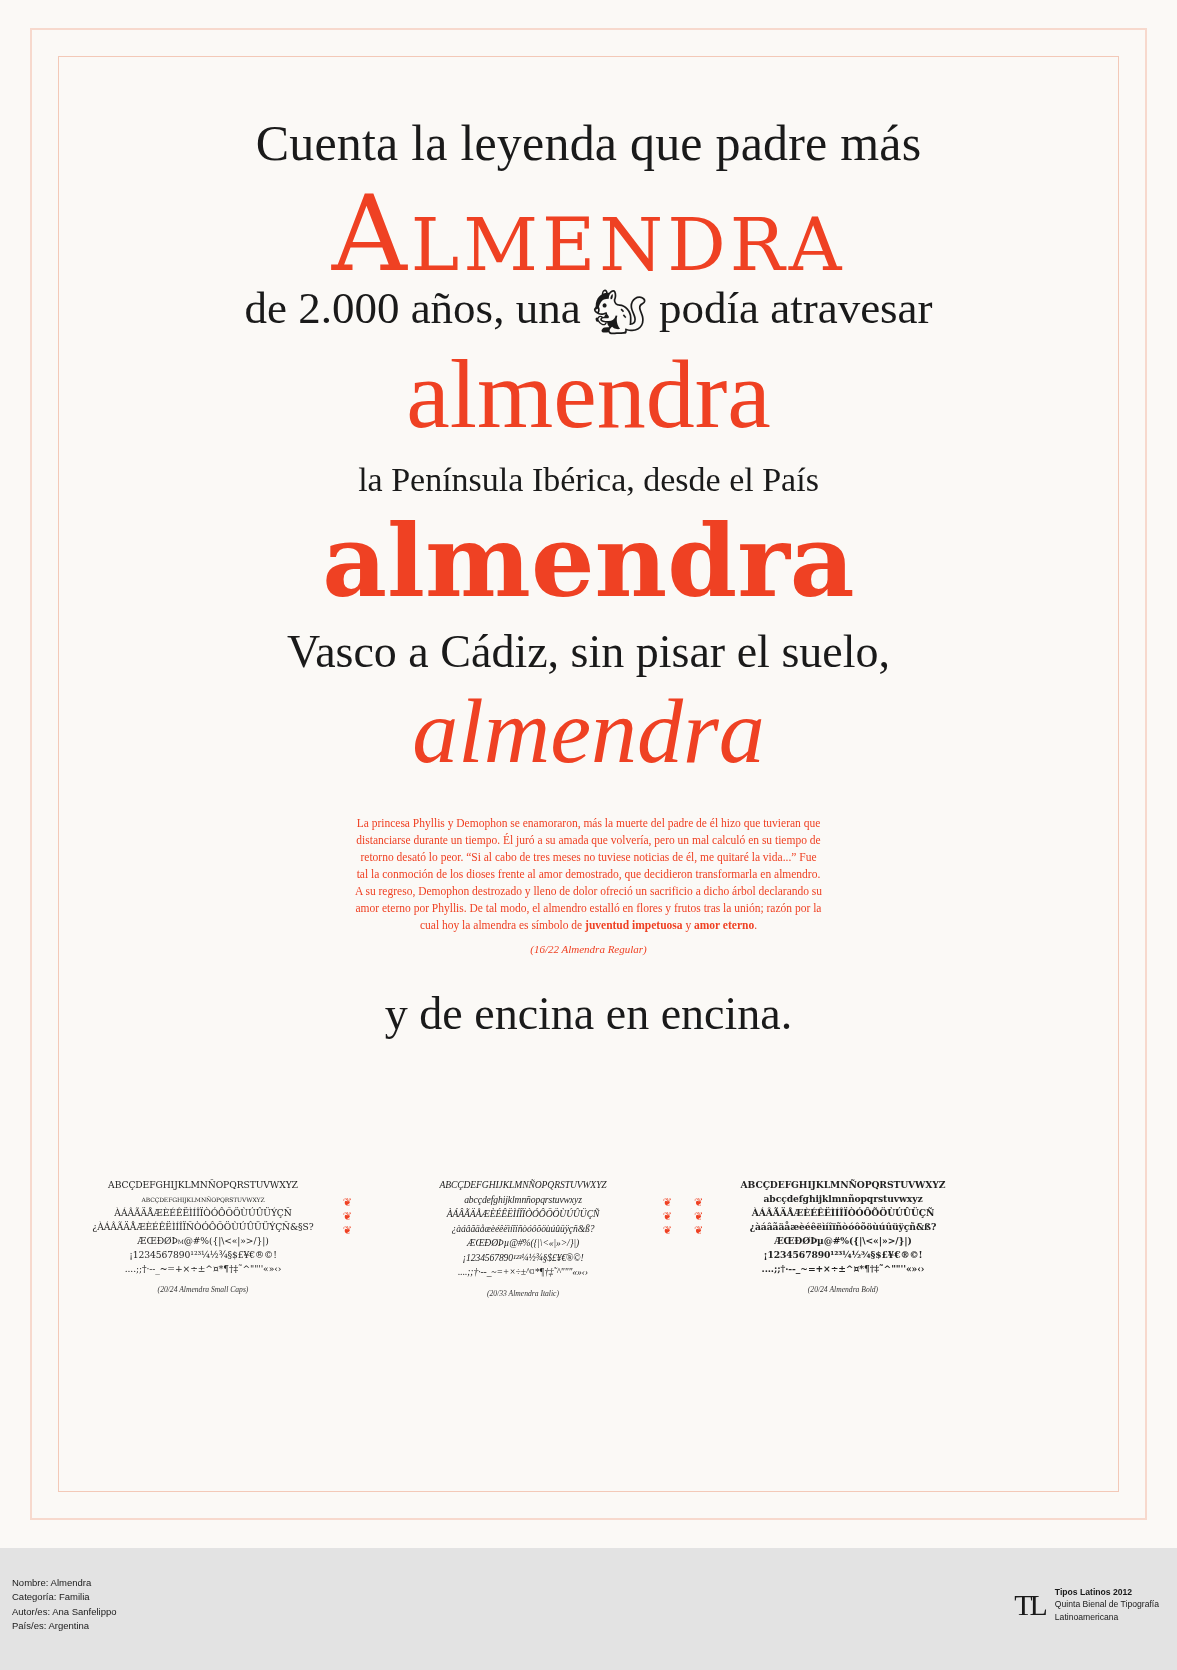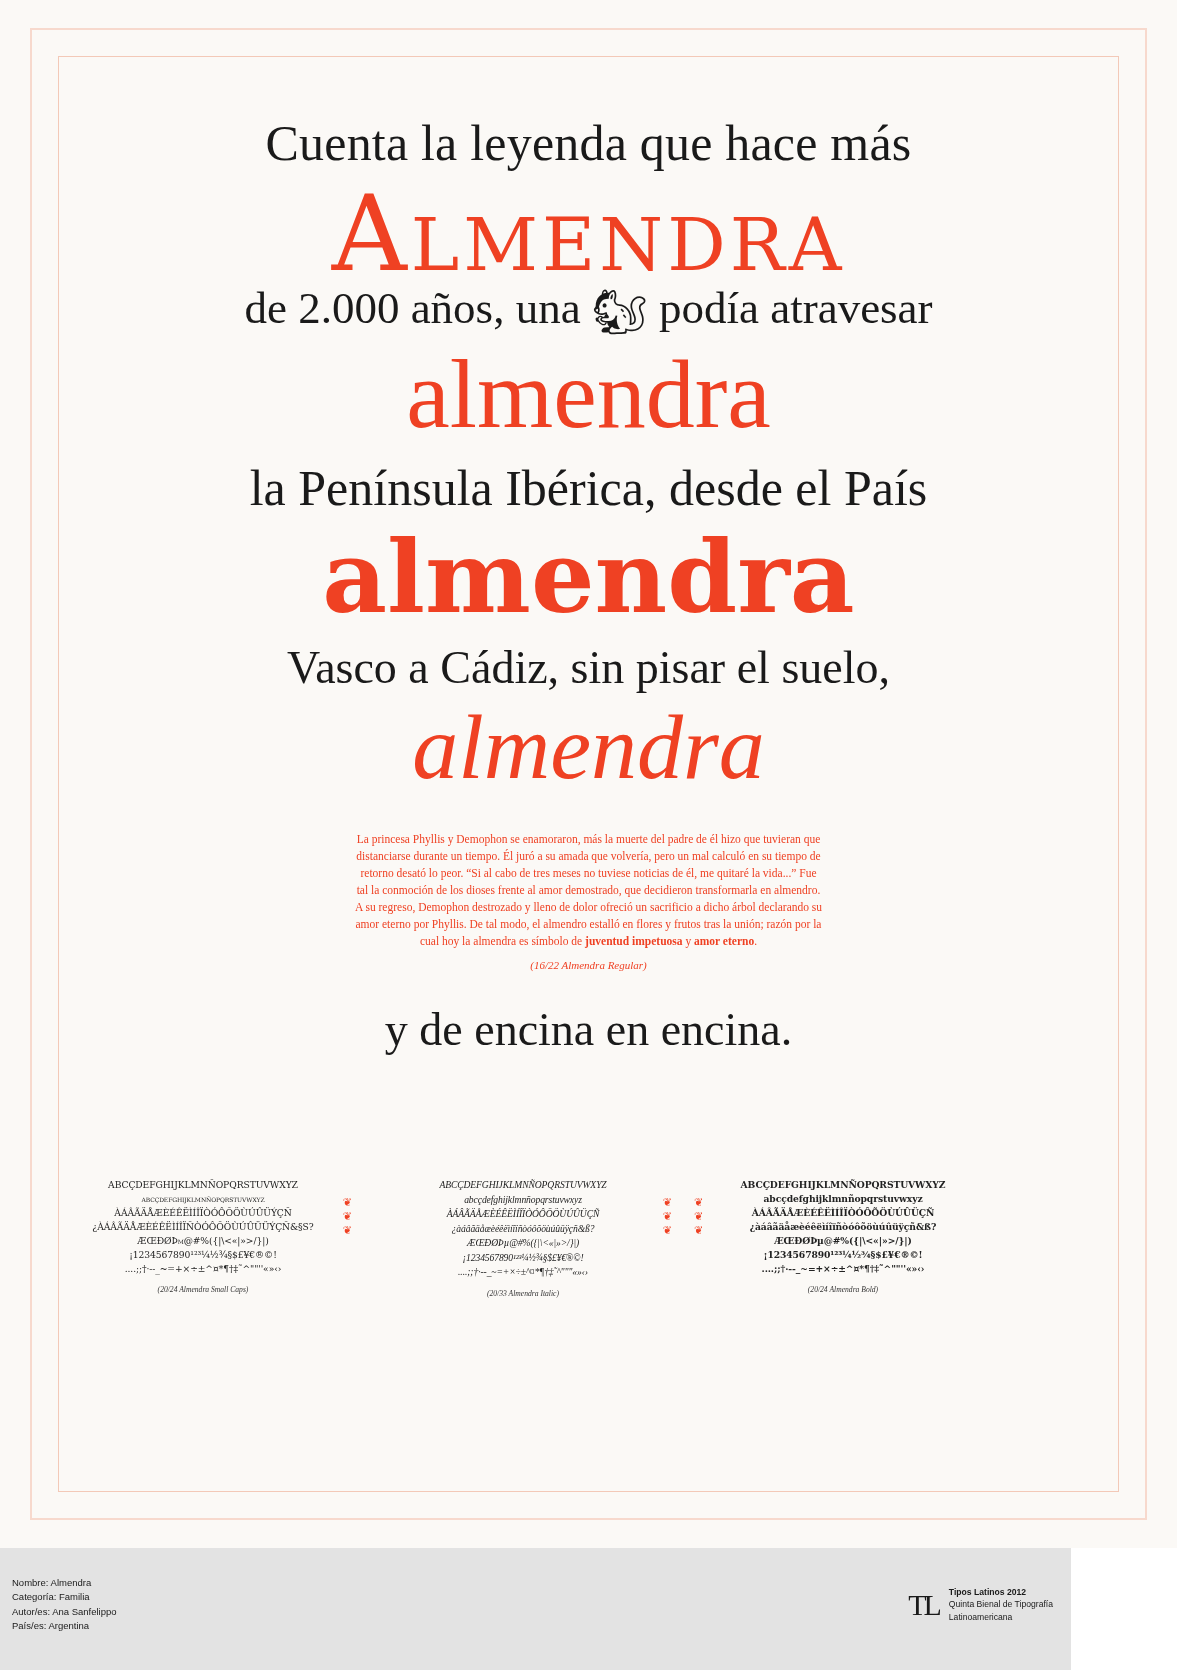--- a/index.html
+++ b/index.html
@@ -89,21 +89,21 @@
     font-size: 44px;
     color: #1a1a1a;
   }
   .l4 {
     font-size: 98px;
     line-height: 1.0;
     margin-top: 14px;
     font-family: "Liberation Serif", serif;
   }
   .l5 {
-    font-size: 50px;
+    font-size: 34px;
     line-height: 1.0;
     margin-top: 20px;
     font-family: "Liberation Serif", serif;
   }
   .l6 {
     font-size: 100px;
     line-height: 1.0;
     margin-top: 14px;
     font-weight: bold;
     font-family: "DejaVu Serif", serif;
@@ -192,21 +192,21 @@
     font-size: 11px;
     line-height: 1.25;
   }
   .charset.bold .cs-ornament { left: -4px; right: auto; }
 
   
   .footer {
     position: absolute;
     left: 0;
     top: 1548px;
-    width: 1071px;
+    width: 1177px;
     height: 122px;
     background: #e3e3e3;
     box-sizing: border-box;
   }
   .footer-meta {
     position: absolute;
     left: 12px;
     top: 28px;
     font-family: "Liberation Sans", sans-serif;
     font-size: 9.5px;
@@ -239,21 +239,21 @@
 </style>
 </head>
 <body>
 
 <div class="poster">
   <div class="poster-outer-rule"></div>
   <div class="poster-inner-rule"></div>
 
   <div class="content">
 
-    <div class="line l1">Cuenta la leyenda que hace más</div>
+    <div class="line l1">Cuenta la leyenda que padre más</div>
 
     <div class="line l2 red">Almendra</div>
 
     <div class="line l3">
       <span>de 2.000 años, una</span>
       <span class="squirrel-glyph">🐿</span>
       <span>podía atravesar</span>
     </div>
 
     <div class="line l4 red">almendra</div>

